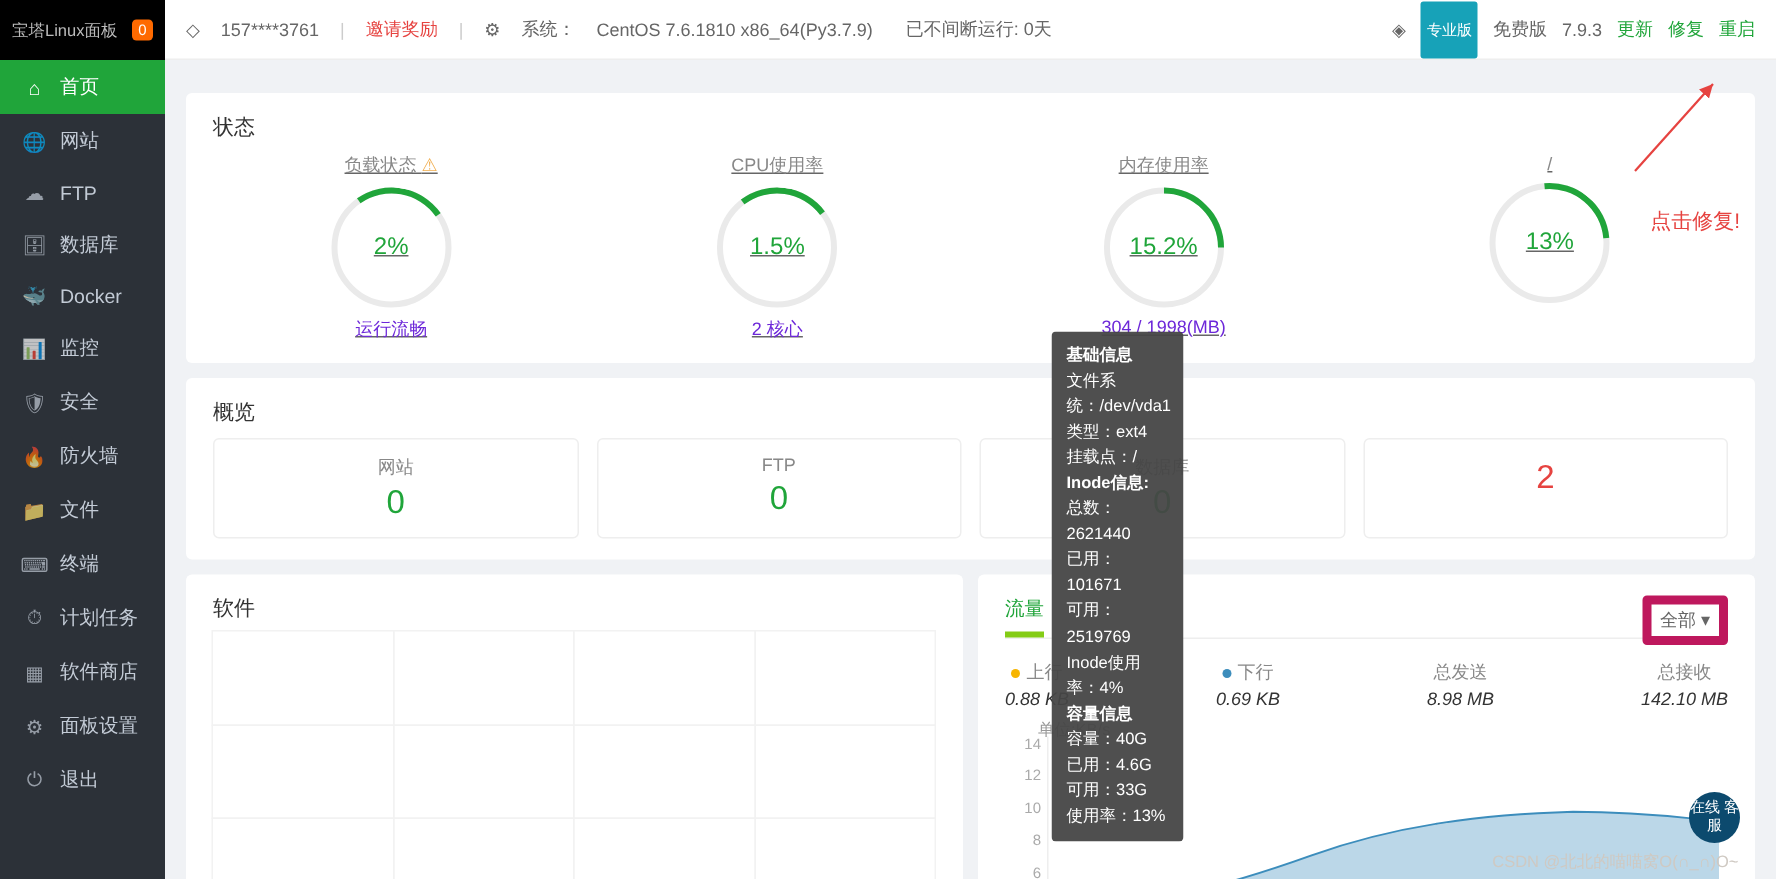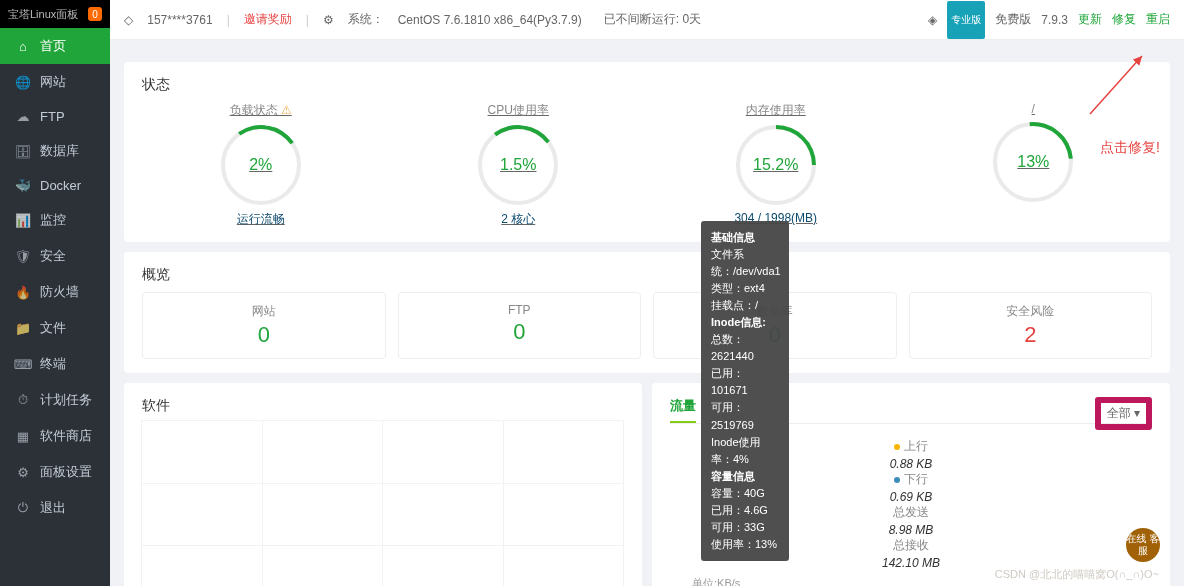--- a/index.html
+++ b/index.html
@@ -1,21 +1,21 @@
 <!DOCTYPE html>
 <html><head>
 <meta charset="utf-8">
 <style>
 * { margin: 0; padding: 0; box-sizing: border-box; font-family: -apple-system, "Microsoft YaHei", Arial, sans-serif; }
 body { background: #f0f2f5; font-size: 12px; color: #666; overflow: hidden; }
 .layout { display: flex; height: 586px; width: 1184px; }
 
 
 .sidebar { width: 110px; background: #2c3138; color: #c3cbd6; flex-shrink: 0; }
-.sidebar-logo { height: 28px; background: #000; color: #bbb; display: flex; align-items: center; padding: 0 8px; font-size: 11px; position: relative; }
+.sidebar-logo { height: 40px; background: #000; color: #bbb; display: flex; align-items: center; padding: 0 8px; font-size: 11px; position: relative; }
 .logo-badge { position: absolute; right: 8px; top: 50%; transform: translateY(-50%); background: #ff6a00; color: #fff; width: 14px; height: 14px; border-radius: 3px; font-size: 10px; display: flex; align-items: center; justify-content: center; }
 .nav-item { display: flex; align-items: center; gap: 10px; padding: 9px 16px; cursor: pointer; font-size: 13px; }
 .nav-item.active { background: #20a53a; color: #fff; }
 .nav-icon { width: 14px; height: 14px; display: inline-flex; align-items: center; justify-content: center; opacity: .7; }
 .nav-item.active .nav-icon { opacity: 1; }
 
 
 .main { flex: 1; display: flex; flex-direction: column; overflow: hidden; }
 .topbar { height: 40px; background: #fff; display: flex; align-items: center; padding: 0 14px; gap: 14px; font-size: 12px; color: #666; border-bottom: 1px solid #eee; }
 .topbar .sep { color: #ccc; }
@@ -27,56 +27,56 @@
 .card { background: #fff; border-radius: 4px; padding: 14px 18px; }
 .card-title { font-size: 14px; color: #333; margin-bottom: 6px; }
 
 
 .gauges { display: flex; gap: 20px; margin-top: 8px; text-decoration: underline; }
 .gauge { flex: 1; display: flex; flex-direction: column; align-items: center; gap: 6px; }
 .gauge-label { color: #888; font-size: 12px; }
 .gauge-label .warn { color: #f0ad4e; }
 .ring { width: 80px; height: 80px; border-radius: 50%; border: 4px solid #eaeaea; display: flex; align-items: center; justify-content: center; font-size: 16px; color: #20a53a; position: relative; }
 .ring::before { content: ""; position: absolute; top: -4px; left: -4px; right: -4px; bottom: -4px; border-radius: 50%; border: 4px solid transparent; border-top-color: #20a53a; transform: rotate(var(--rot, 20deg)); }
-.gauge-sub { color: #0c4a6e; font-size: 12px; }
+.gauge-sub { color: #6d28d9; font-size: 12px; }
 
 
 .overview-grid { display: flex; gap: 12px; margin-top: 8px; }
 .ov-item { flex: 1; border: 1px solid #eee; border-radius: 4px; padding: 10px; text-align: center; cursor: pointer; }
 .ov-label { color: #888; font-size: 12px; }
 .ov-value { font-size: 22px; color: #20a53a; margin-top: 2px; }
 .ov-value.danger { color: #e64340; }
 
 
 .row-two { display: flex; gap: 10px; flex: 1; min-height: 240px; }
 .row-two .card { flex: 1; display: flex; flex-direction: column; position: relative; }
 .traffic-tabs { display: flex; gap: 20px; border-bottom: 1px solid #eee; margin-bottom: 10px; font-size: 13px; }
 .traffic-tab { padding-bottom: 6px; cursor: pointer; color: #666; }
-.traffic-tab.active { color: #20a53a; border-bottom: 2px solid #84cc16; font-weight: bold; }
+.traffic-tab.active { color: #20a53a; border-bottom: 4px solid #84cc16; }
 .traffic-select { position: absolute; right: 18px; top: 14px; font-size: 12px; border: 6px solid #be185d; padding: 2px 6px; border-radius: 3px; cursor: pointer; }
-.metrics { display: flex; justify-content: space-between; margin-top: 4px; flex-direction: column; }
+.metrics { display: flex; justify-content: space-between; margin-top: 4px; }
 .metric { text-align: center; font-size: 12px; }
 .dot { display: inline-block; width: 6px; height: 6px; border-radius: 50%; margin-right: 4px; }
 .dot.o { background: #f7b500; } .dot.b { background: #3c8dbc; }
 .metric-label { color: #888; } .metric-val { margin-top: 2px; color: #333; font-style: italic; }
 .chart-area { flex: 1; position: relative; margin-top: 6px; }
 .unit-label { position: absolute; left: 22px; top: 0; font-size: 11px; color: #999; }
 .y-axis { position: absolute; left: 0; top: 12px; bottom: 0; width: 24px; display: flex; flex-direction: column; justify-content: space-between; text-align: right; font-size: 10px; color: #aaa; }
 .plot { position: absolute; left: 28px; right: 6px; top: 12px; bottom: 0; border-left: 1px solid #eee; border-bottom: 1px solid #eee; overflow: hidden; }
 
 
 .tip { position: absolute; left: 701px; top: 221px; width: 88px; background: rgba(70,70,70,.95); color: #fff; font-size: 11px; padding: 8px 10px; border-radius: 3px; line-height: 1.55; z-index: 50; }
 .tip b { font-weight: bold; display: block; }
 
 
 .annotation { position: absolute; right: 24px; top: 50px; z-index: 60; pointer-events: none; }
 .annotation-text { color: #e64340; font-size: 14px; font-weight: 500; text-align: right; margin-top: 19px; }
 
 
-.float-btn { position: fixed; right: 24px; bottom: 24px; width: 34px; height: 34px; border-radius: 50%; background: #a16207; color: #fff; font-size: 10px; display: flex; align-items: center; justify-content: center; text-align: center; line-height: 1.2; cursor: pointer; }
+.float-btn { position: fixed; right: 24px; bottom: 24px; width: 34px; height: 34px; border-radius: 50%; background: #0c4a6e; color: #fff; font-size: 10px; display: flex; align-items: center; justify-content: center; text-align: center; line-height: 1.2; cursor: pointer; }
 
 .watermark { position: fixed; right: 25px; bottom: 4px; font-size: 11px; color: #cfc9c2; }
 .soft-grid { flex:1; display:grid; grid-template-columns:repeat(4,1fr); grid-template-rows:repeat(3,1fr); }
 .soft-cell { border:1px solid #f2f2f2; margin:-1px 0 0 -1px; }
 </style>
 </head>
 <body>
 
 <div class="layout">
   <aside class="sidebar">
@@ -202,21 +202,20 @@
   </div>
   <div class="ov-item">
     <div class="ov-label">FTP</div>
     <div class="ov-value ">0</div>
   </div>
   <div class="ov-item">
     <div class="ov-label">数据库</div>
     <div class="ov-value ">0</div>
   </div>
   <div class="ov-item">
-    <div class="ov-label">安全风险</div>
     <div class="ov-value danger">2</div>
   </div>
           </div>
       </div>
 
       <div class="row-two">
         <div class="card">
           <div class="card-title">软件</div>
           <div class="soft-grid">
             <div class="soft-cell"></div>

